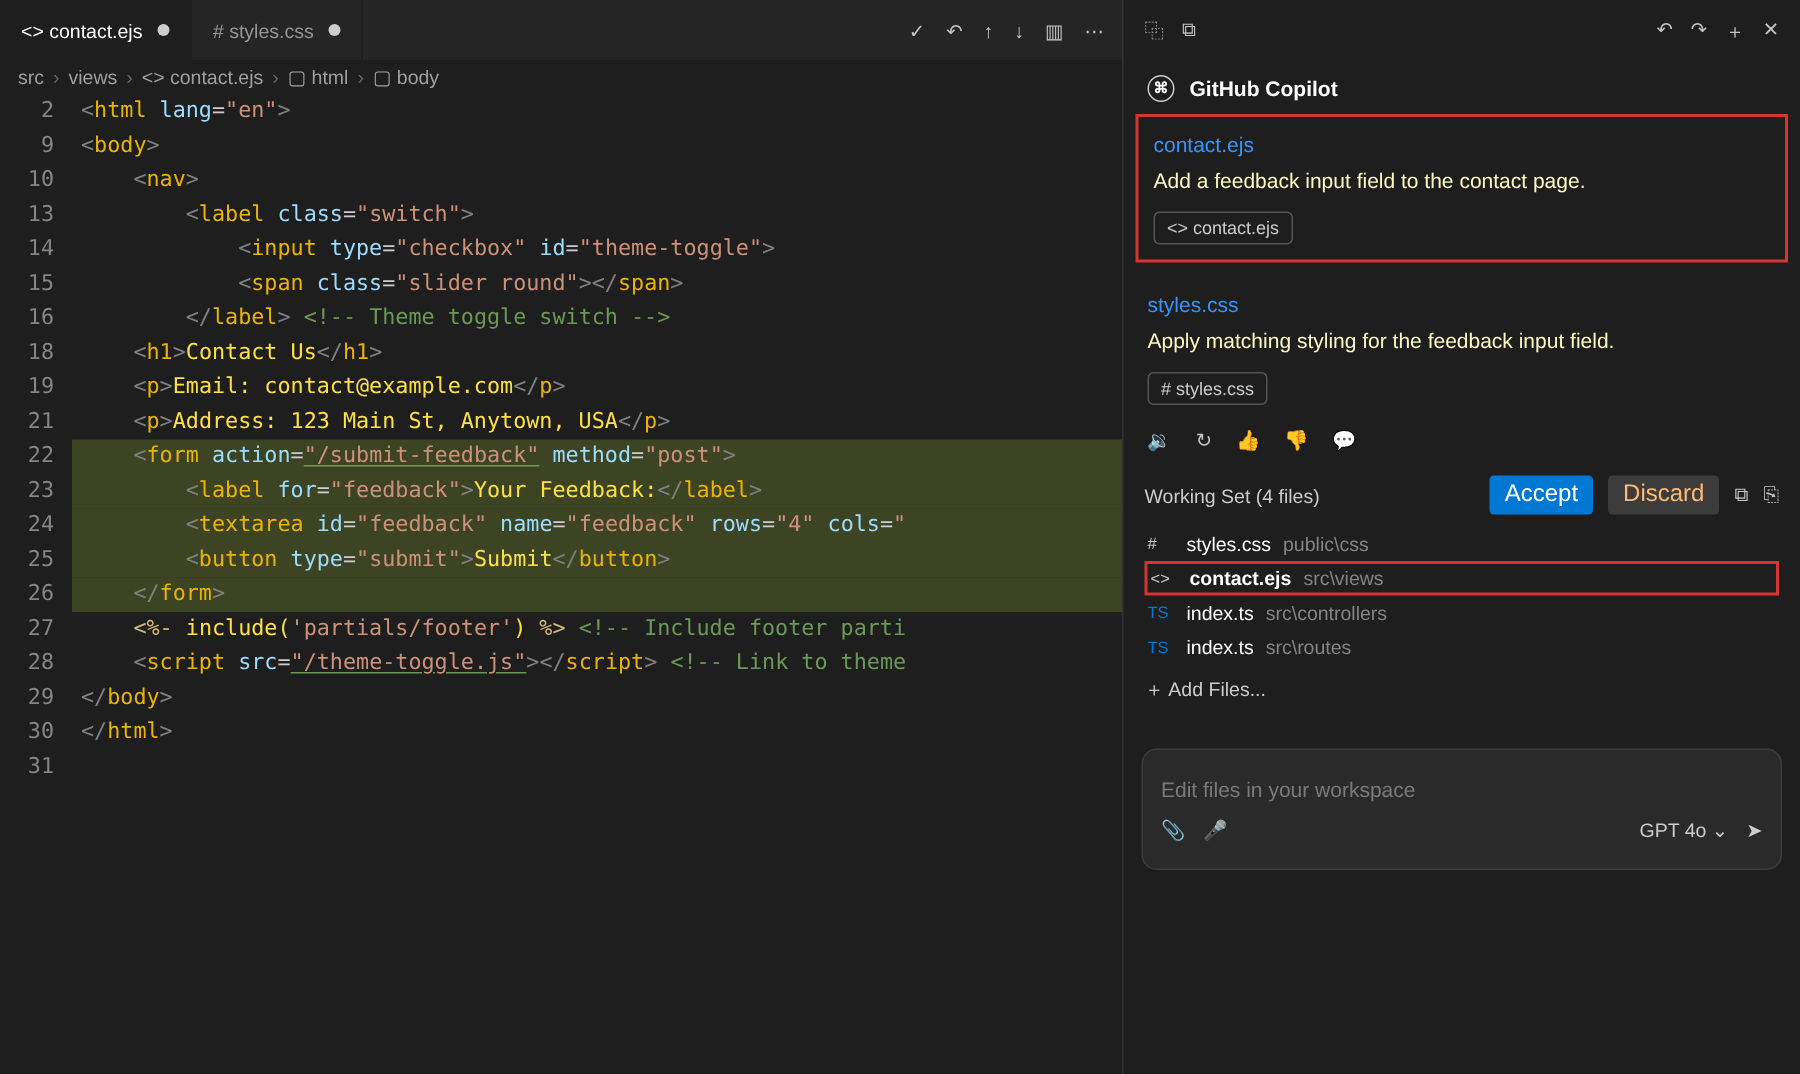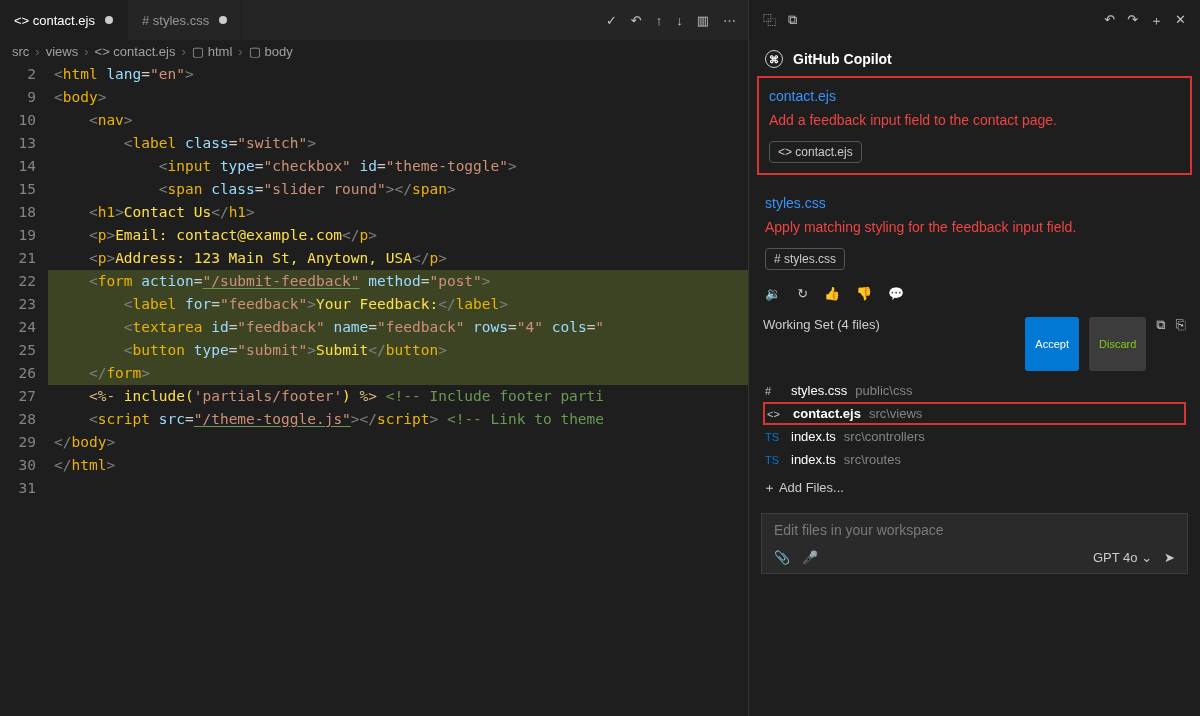--- a/index.html
+++ b/index.html
@@ -22,36 +22,36 @@
 .t-tag{color:#eab308}.t-attr{color:#9cdcfe}.t-str{color:#ce9178}.t-text{color:#fde047}.t-punc{color:#808080}.t-comment{color:#6a9955}.t-ejs{color:#d7ba7d}
 .underline{text-decoration:underline;text-decoration-color:#6a9955;text-underline-offset:2px}
 
 .right-top { display:flex; gap:12px; padding:12px 14px; color:#c5c5c5; }
 .right-top span { cursor:pointer; }
 .right-top .grow{flex:1}
 .copilot-head{display:flex;align-items:center;gap:10px;padding:8px 16px;font-weight:600;font-size:14px;color:#fff}
 .req { padding:10px 16px 12px; }
 .req.boxed{border:2px solid #d63333;margin:0 8px 10px;padding:10px;}
 .req-title{color:#3794ff;font-size:14px;margin-bottom:6px;cursor:pointer}
-.req-desc{color:#ef4444;font-size:14px;line-height:1.5}
+.req-desc{color:#fef9c3;font-size:14px;line-height:1.5}
 .chip{display:inline-flex;align-items:center;gap:6px;border:1px solid #555;border-radius:4px;padding:3px 8px;font-size:12px;margin-top:10px;color:#ccc}
 .feedbackbar{display:flex;gap:16px;padding:4px 16px;color:#c5c5c5}
-.ws{padding:12px 14px 6px;display:flex;gap:10px}
+.ws{padding:12px 14px 6px;display:flex;align-items:center;gap:10px}
 .ws-title{flex:1;color:#ccc;font-size:13px}
-.btn{padding:21px 10px;border-radius:3px;border:none;font-size:11px;cursor:pointer}
+.btn{padding:4px 10px;border-radius:3px;border:none;font-size:16px;cursor:pointer}
 .btn-accept{background:#0078d4;color:#fff}
-.btn-discard{background:#3c3c3c;color:#84cc16}
+.btn-discard{background:#3c3c3c;color:#fdba74}
 .files{padding:2px 14px}
 .file-row{display:flex;align-items:center;gap:8px;padding:4px 2px;font-size:13px}
 .file-row.boxed{border:2px solid #d63333;padding:2px;}
 .fname{color:#fff}
 .fpath{color:#858585}
 .bold{font-weight:700}
 .addfiles{padding:6px 14px;color:#ccc;font-size:13px;cursor:pointer}
-.inputbar{margin:10px 12px 0;background:#2a2a2a;border:1px solid #3c3c3c;border-radius:0;padding:8px 12px}
+.inputbar{margin:24px 12px 0;background:#2a2a2a;border:1px solid #3c3c3c;border-radius:10px;padding:18px 12px}
 .inputph{color:#7a7a7a;font-size:14px}
 .inputfoot{display:flex;align-items:center;gap:12px;color:#c5c5c5;padding-top:12px}
 .inputfoot .grow{flex:1}
 </style>
 </head>
 <body>
 
 <div class="app">
   <div class="left">
     <div class="tabs" id="tabs">
@@ -96,20 +96,24 @@
         </div>
         <div class="line">
           <div class="gut">14</div>
           <div class="code">            <span class="t-punc">&lt;</span><span class="t-tag">input</span> <span class="t-attr">type</span>=<span class="t-str">"checkbox"</span> <span class="t-attr">id</span>=<span class="t-str">"theme-toggle"</span><span class="t-punc">&gt;</span></div>
         </div>
         <div class="line">
           <div class="gut">15</div>
           <div class="code">            <span class="t-punc">&lt;</span><span class="t-tag">span</span> <span class="t-attr">class</span>=<span class="t-str">"slider round"</span><span class="t-punc">&gt;&lt;/</span><span class="t-tag">span</span><span class="t-punc">&gt;</span></div>
         </div>
         <div class="line">
+          <div class="gut">16</div>
+          <div class="code">        <span class="t-punc">&lt;/</span><span class="t-tag">label</span><span class="t-punc">&gt;</span> <span class="t-comment">&lt;!-- Theme toggle switch --&gt;</span></div>
+        </div>
+        <div class="line">
           <div class="gut">18</div>
           <div class="code">    <span class="t-punc">&lt;</span><span class="t-tag">h1</span><span class="t-punc">&gt;</span><span class="t-text">Contact Us</span><span class="t-punc">&lt;/</span><span class="t-tag">h1</span><span class="t-punc">&gt;</span></div>
         </div>
         <div class="line">
           <div class="gut">19</div>
           <div class="code">    <span class="t-punc">&lt;</span><span class="t-tag">p</span><span class="t-punc">&gt;</span><span class="t-text">Email: contact@example.com</span><span class="t-punc">&lt;/</span><span class="t-tag">p</span><span class="t-punc">&gt;</span></div>
         </div>
         <div class="line">
           <div class="gut">21</div>
           <div class="code">    <span class="t-punc">&lt;</span><span class="t-tag">p</span><span class="t-punc">&gt;</span><span class="t-text">Address: 123 Main St, Anytown, USA</span><span class="t-punc">&lt;/</span><span class="t-tag">p</span><span class="t-punc">&gt;</span></div>

